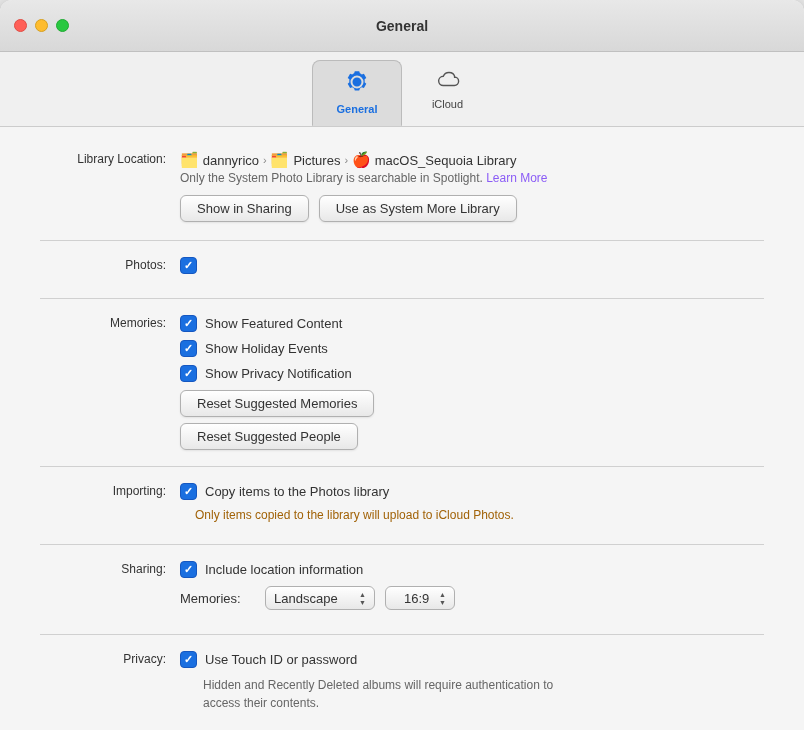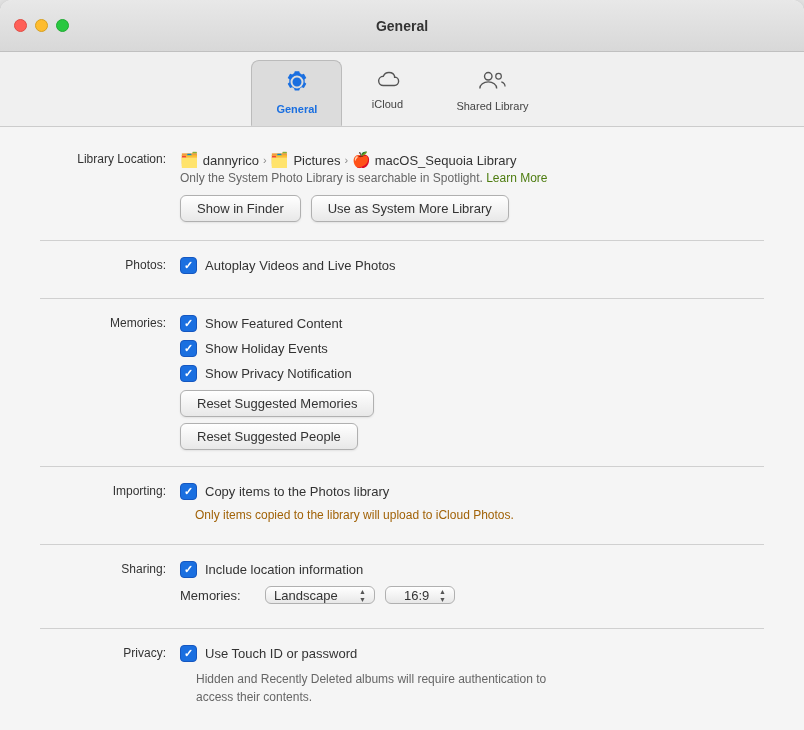--- a/index.html
+++ b/index.html
@@ -152,21 +152,21 @@
       font-size: 11px;
     }
 
     .path-note {
       font-size: 12px;
       color: #666;
       margin-bottom: 10px;
     }
 
     .learn-more {
-      color: #4d7c0f;
+      color: #8b5cf6;
       text-decoration: none;
       font-size: 12px;
     }
 
     .btn-row {
       display: flex;
       gap: 10px;
       margin-bottom: 0;
     }
 
@@ -246,21 +246,21 @@
       background: linear-gradient(180deg, #ffffff 0%, #e8e8e8 100%);
       border: 1px solid #b0b0b0;
       border-radius: 6px;
       padding: 4px 8px;
       font-size: 13px;
       color: #333;
       display: flex;
       align-items: center;
       gap: 6px;
       cursor: pointer;
-      height: 18px;
+      height: 24px;
       min-width: 110px;
     }
 
     .select-arrows {
       display: flex;
       flex-direction: column;
       margin-left: auto;
       gap: 1px;
     }
 
@@ -272,21 +272,21 @@
 
     .select-small {
       min-width: 70px;
       padding-left: 18px;
     }
 
     
     .privacy-note {
       font-size: 12px;
       color: #666;
-      margin-left: 16px;
+      margin-left: 23px;
       line-height: 1.5;
       max-width: 480px;
     }
 
     .separator {
       height: 1px;
       background: #d0d0d0;
       margin: 16px 0;
     }
 
@@ -333,31 +333,20 @@
 
     <div class="tab">
       <span class="tab-icon">
         <svg class="cloud-svg" viewBox="0 0 28 22" fill="none" xmlns="http://www.w3.org/2000/svg">
           <path d="M22.5 9.1A6.5 6.5 0 0016 4a6.5 6.5 0 00-6 4.1A5 5 0 005 13a5 5 0 005 5h12a4.5 4.5 0 000-9l-.5.1z" stroke="#555" stroke-width="1.5" fill="none"></path>
         </svg>
       </span>
       <span class="tab-label">iCloud</span>
     </div>
 
-    <div class="tab">
-      <span class="tab-icon">
-        <svg class="people-svg" viewBox="0 0 30 24" fill="none" xmlns="http://www.w3.org/2000/svg">
-          <circle cx="11" cy="8" r="4" stroke="#555" stroke-width="1.5" fill="none"></circle>
-          <path d="M2 21c0-4 4-7 9-7s9 3 9 7" stroke="#555" stroke-width="1.5" fill="none"></path>
-          <circle cx="22" cy="8" r="3" stroke="#555" stroke-width="1.3" fill="none"></circle>
-          <path d="M25 14c2.5.8 4 2.8 4 5" stroke="#555" stroke-width="1.3" fill="none"></path>
-        </svg>
-      </span>
-      <span class="tab-label">Shared Library</span>
-    </div>
   </div>
 
   <div class="content">
 
     <div class="setting-row section-gap">
       <div class="row-label">Library Location:</div>
       <div class="row-content">
         <div class="library-path">
           <span style="font-size:15px;">🗂️</span>
           <span>dannyrico</span>
@@ -366,36 +355,35 @@
           <span>Pictures</span>
           <span class="path-arrow">›</span>
           <span style="font-size:15px;">🍎</span>
           <span>macOS_Sequoia Library</span>
         </div>
         <div class="path-note">
           <span>Only the System Photo Library is searchable in Spotlight.</span>
           <a href="#" class="learn-more">Learn More</a>
         </div>
         <div class="btn-row">
-          <button class="mac-button">Show in Finder</button>
+          <button class="mac-button">Show in Sharing</button>
           <button class="mac-button">Use as System More Library</button>
         </div>
       </div>
     </div>
 
     <div class="separator"></div>
 
     <div class="setting-row">
       <div class="row-label">Photos:</div>
       <div class="row-content">
         <div class="checkbox-row">
           <div class="checkbox">
             <span class="checkbox-check">✓</span>
           </div>
-          <span class="checkbox-label">Autoplay Videos and Live Photos</span>
         </div>
       </div>
     </div>
 
     <div class="separator"></div>
 
     <div class="setting-row">
       <div class="row-label">Memories:</div>
       <div class="row-content">
         <div class="checkbox-row">

